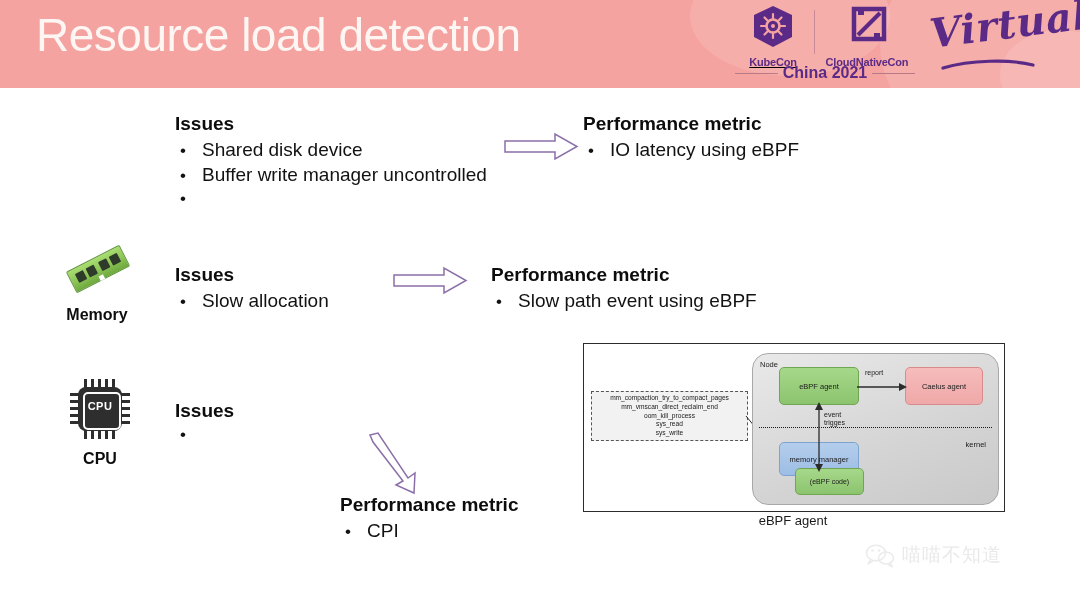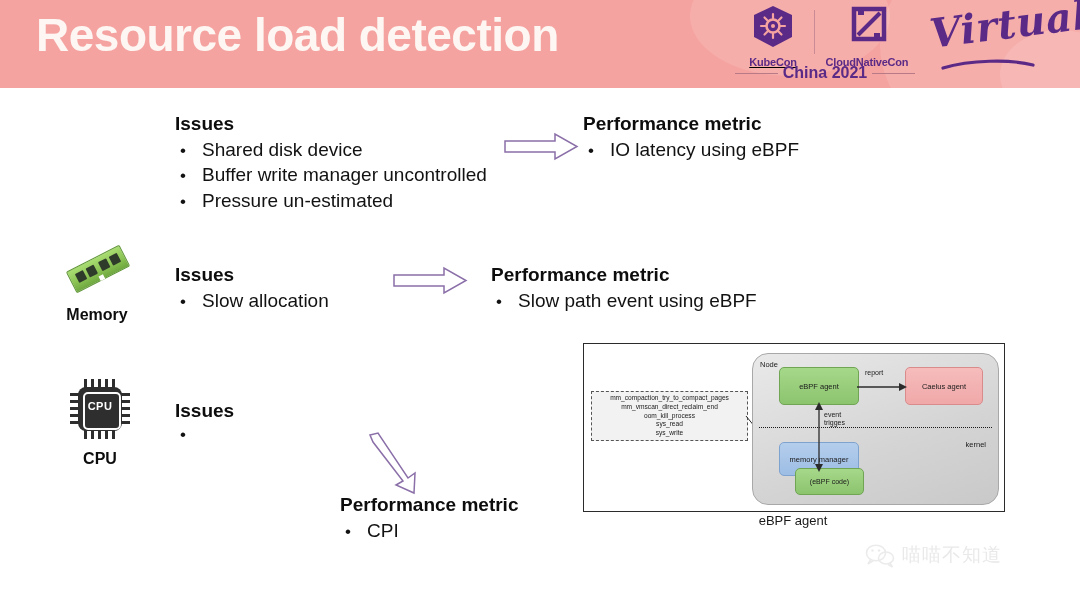--- a/index.html
+++ b/index.html
@@ -19,21 +19,21 @@
   .header .blob{
     position:absolute;border-radius:50%;
     background:rgba(255,255,255,0.12);
   }
   .blob1{width:200px;height:120px;left:690px;top:-44px;background:rgba(250,160,155,0.55);}
   .blob2{width:250px;height:210px;left:880px;top:-60px;background:rgba(250,160,155,0.6);}
   .blob3{width:120px;height:90px;left:1000px;top:30px;background:rgba(252,175,170,0.6);}
 
   .slide-title{
     position:absolute;left:36px;top:8px;
-    font-size:46px;font-weight:bold;color:#fdf6f2;
+    font-size:46px;font-weight:normal;color:#fdf6f2;
     letter-spacing:-0.5px;white-space:nowrap;
     font-family:"Liberation Sans","DejaVu Sans",sans-serif;
   }
 
   
   .logo-lockup{position:absolute;left:735px;top:4px;width:180px;height:82px;}
   .logo-col{position:absolute;top:0;text-align:center;}
   .kubecon-col{left:0;width:76px;text-decoration:underline;}
   .cncon-col{left:84px;width:96px;}
   .logo-name{
@@ -286,21 +286,20 @@
     <div class="bullet-row">
       <span class="bullet-dot">•</span>
       <span>Shared disk device</span>
     </div>
     <div class="bullet-row">
       <span class="bullet-dot">•</span>
       <span>Buffer write manager uncontrolled</span>
     </div>
     <div class="bullet-row">
       <span class="bullet-dot">•</span>
-      <span>Pressure un-estimated</span>
     </div>
   </div>
 
   <svg class="arrow-svg" style="left:503px;top:132px;" width="78" height="30" viewBox="0 0 78 30">
     <path d="M2,9 L52,9 L52,2 L74,14.5 L52,27 L52,20 L2,20 Z" fill="#ffffff" stroke="#8b6fa8" stroke-width="1.5" stroke-linejoin="miter"></path>
   </svg>
 
   <div class="textblock" style="left:583px;top:113px;">
     <div class="tb-head">Performance metric</div>
     <div class="bullet-row">

